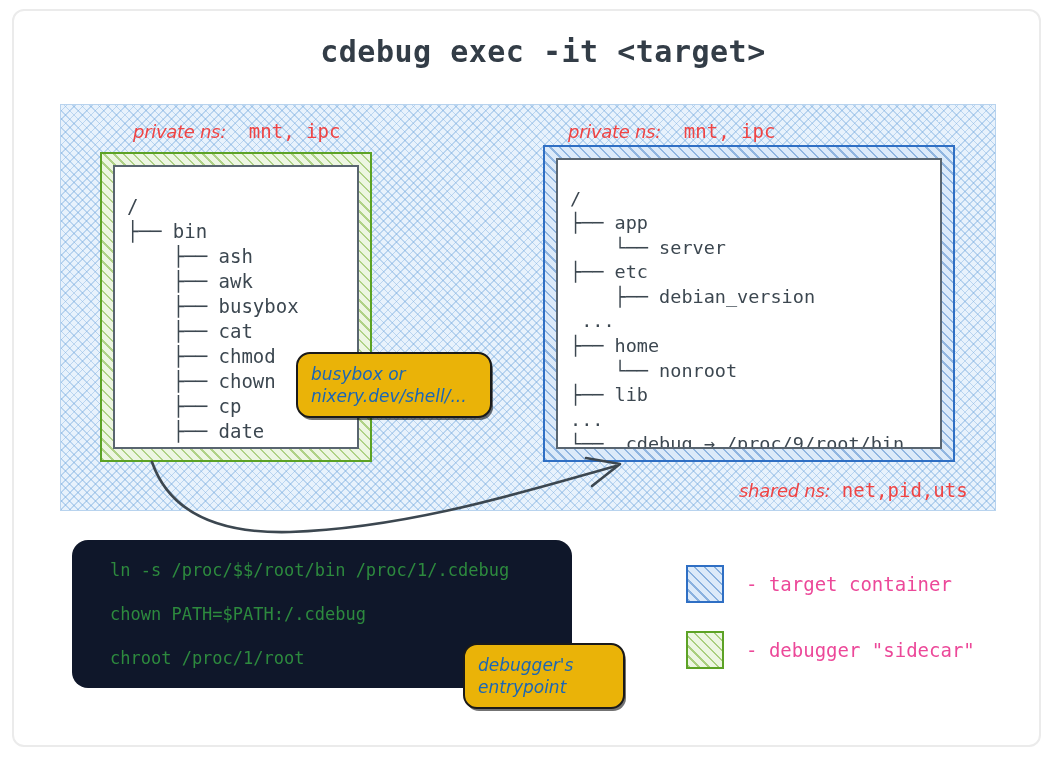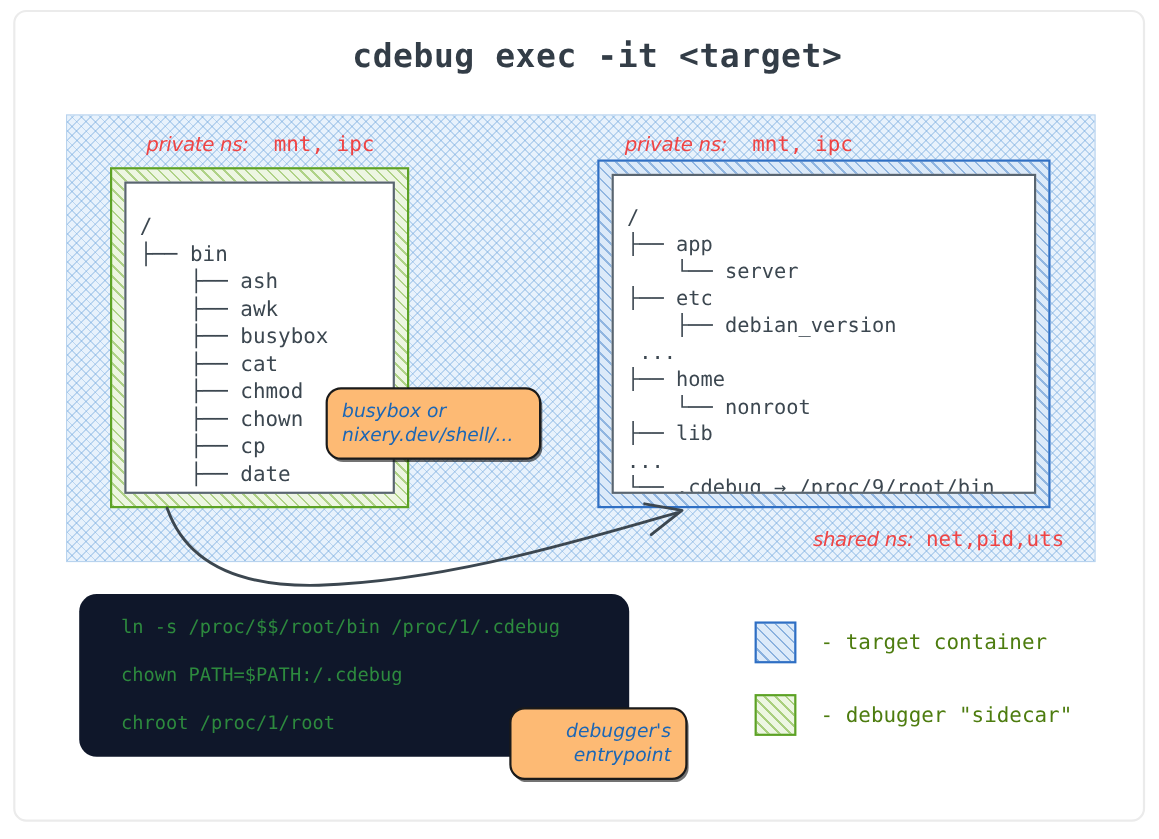--- a/index.html
+++ b/index.html
@@ -136,35 +136,35 @@
     font-size: 19px;
     line-height: 25px;
     color: #3c4750;
     white-space: pre;
   }
   .tree-right { font-size: 18.5px; line-height: 24.6px; }
 
   
   .bubble {
     position: absolute;
-    background: #fdba74;
+    background: #eab308;
     border: 2.5px solid #1a1a1a;
     border-radius: 14px;
     box-shadow: 2px 3px 0 -1px rgba(0,0,0,.55);
     color: #1b66b5;
     font-family: "DejaVu Sans", sans-serif;
     font-style: italic;
     font-size: 17px;
     line-height: 22px;
     padding: 9px 13px;
     box-sizing: border-box;
     white-space: pre-line;
   }
   .bubble-busybox  { left: 296px; top: 352px; width: 196px; }
-  .bubble-entry    { left: 463px; top: 643px; width: 162px; text-align: right; }
+  .bubble-entry    { left: 463px; top: 643px; width: 162px; text-align: left; }
 
   
   .arrow-svg {
     position: absolute;
     left: 150px;
     top: 450px;
     width: 500px;
     height: 90px;
     overflow: visible;
   }
@@ -217,21 +217,21 @@
   .sw-sidecar {
     border: 2px solid #5ca225;
     background-color: #edf6e2;
     background-image:
       repeating-linear-gradient(45deg, rgba(124,180,60,.60) 0 1.6px, rgba(124,180,60,0) 1.6px 7px);
   }
   .legend-text {
     margin-left: 22px;
     font-family: "DejaVu Sans Mono", monospace;
     font-size: 19px;
-    color: #4d7c0f;
+    color: #ec4899;
     white-space: pre;
     text-align: right;
   }
 </style>
 </head>
 <body>
 
 <div id="canvas">
 
   <div class="page-frame"></div>

